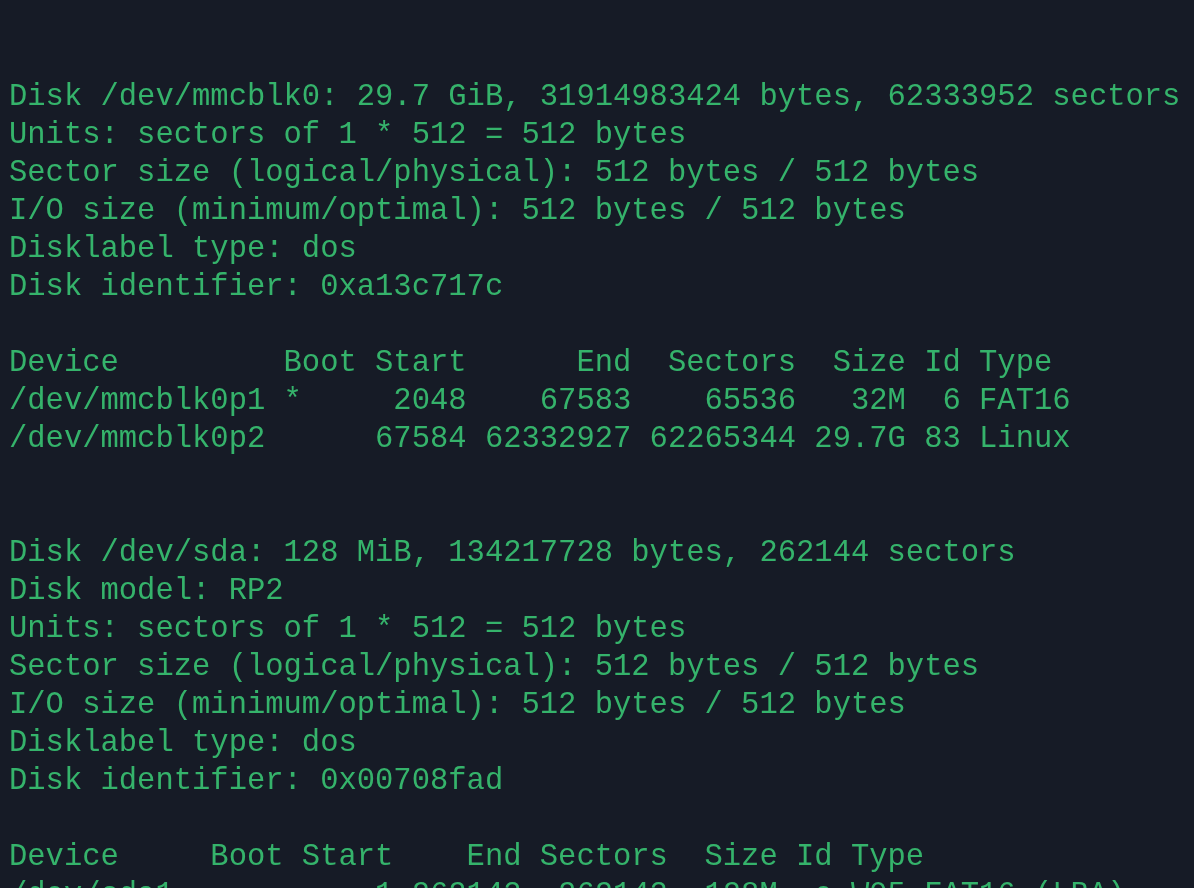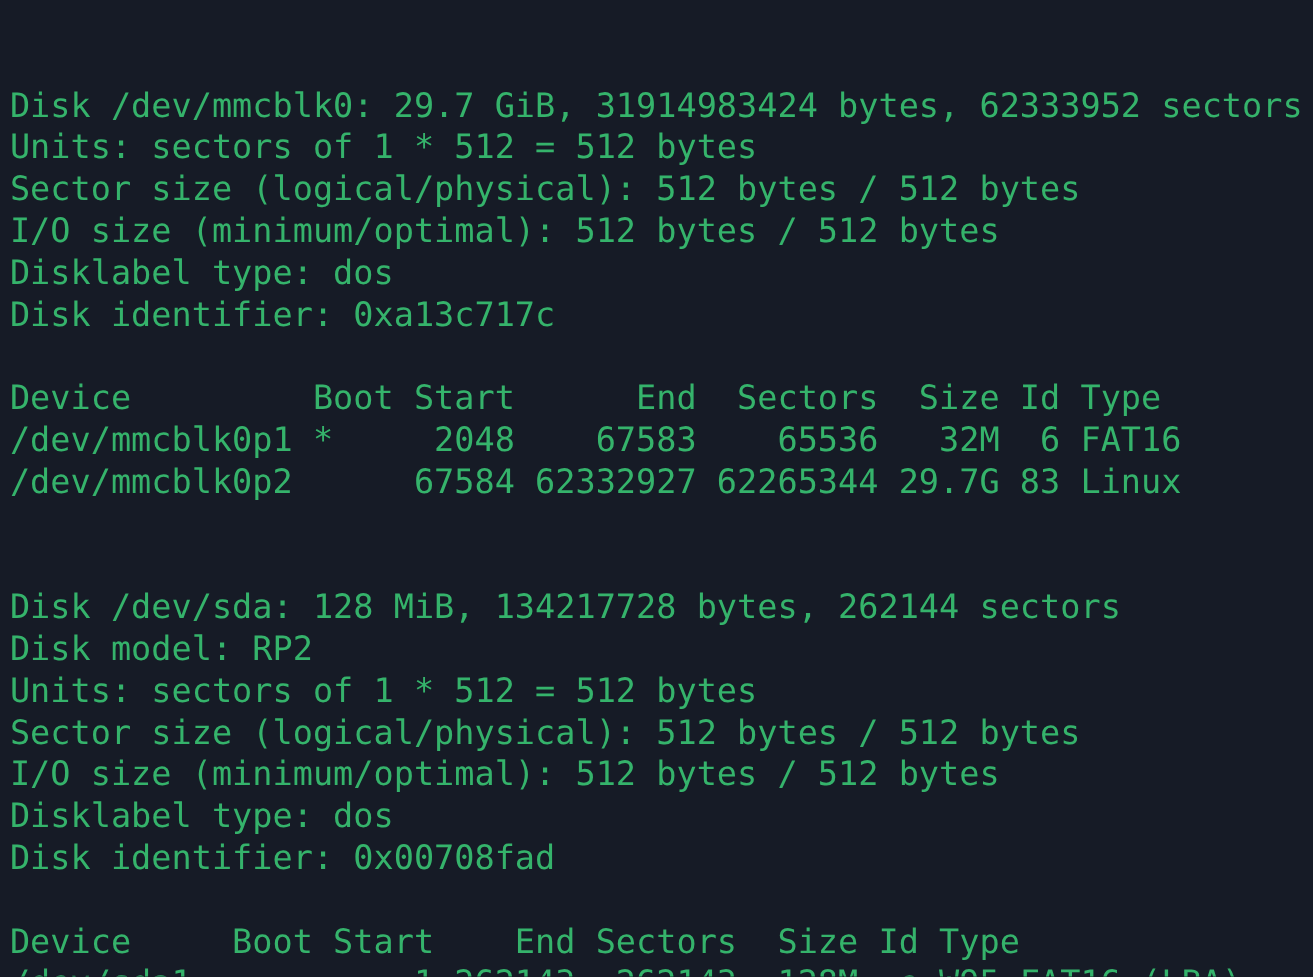--- a/index.html
+++ b/index.html
@@ -25,20 +25,21 @@
     padding: 2px 0 0 9px;
     box-sizing: border-box;
     white-space: pre;
     overflow: hidden;
     -webkit-font-smoothing: antialiased;
   }
   .line {
     height: 38px;
     white-space: pre;
     display: block;
+    font-family: Liberation Mono, monospace;
   }
   .line.blank {
     height: 38px;
   }
 </style>
 </head>
 <body>
 
 <div id="terminal">
   <div id="output"><div class="line">Disk /dev/mmcblk0: 29.7 GiB, 31914983424 bytes, 62333952 sectors</div><div class="line">Units: sectors of 1 * 512 = 512 bytes</div><div class="line">Sector size (logical/physical): 512 bytes / 512 bytes</div><div class="line">I/O size (minimum/optimal): 512 bytes / 512 bytes</div><div class="line">Disklabel type: dos</div><div class="line">Disk identifier: 0xa13c717c</div><div class="line blank"></div><div class="line">Device         Boot Start      End  Sectors  Size Id Type</div><div class="line">/dev/mmcblk0p1 *     2048    67583    65536   32M  6 FAT16</div><div class="line">/dev/mmcblk0p2      67584 62332927 62265344 29.7G 83 Linux</div><div class="line blank"></div><div class="line blank"></div><div class="line">Disk /dev/sda: 128 MiB, 134217728 bytes, 262144 sectors</div><div class="line">Disk model: RP2</div><div class="line">Units: sectors of 1 * 512 = 512 bytes</div><div class="line">Sector size (logical/physical): 512 bytes / 512 bytes</div><div class="line">I/O size (minimum/optimal): 512 bytes / 512 bytes</div><div class="line">Disklabel type: dos</div><div class="line">Disk identifier: 0x00708fad</div><div class="line blank"></div><div class="line">Device     Boot Start    End Sectors  Size Id Type</div><div class="line">/dev/sda1           1 262143  262143  128M  e W95 FAT16 (LBA)</div></div>

